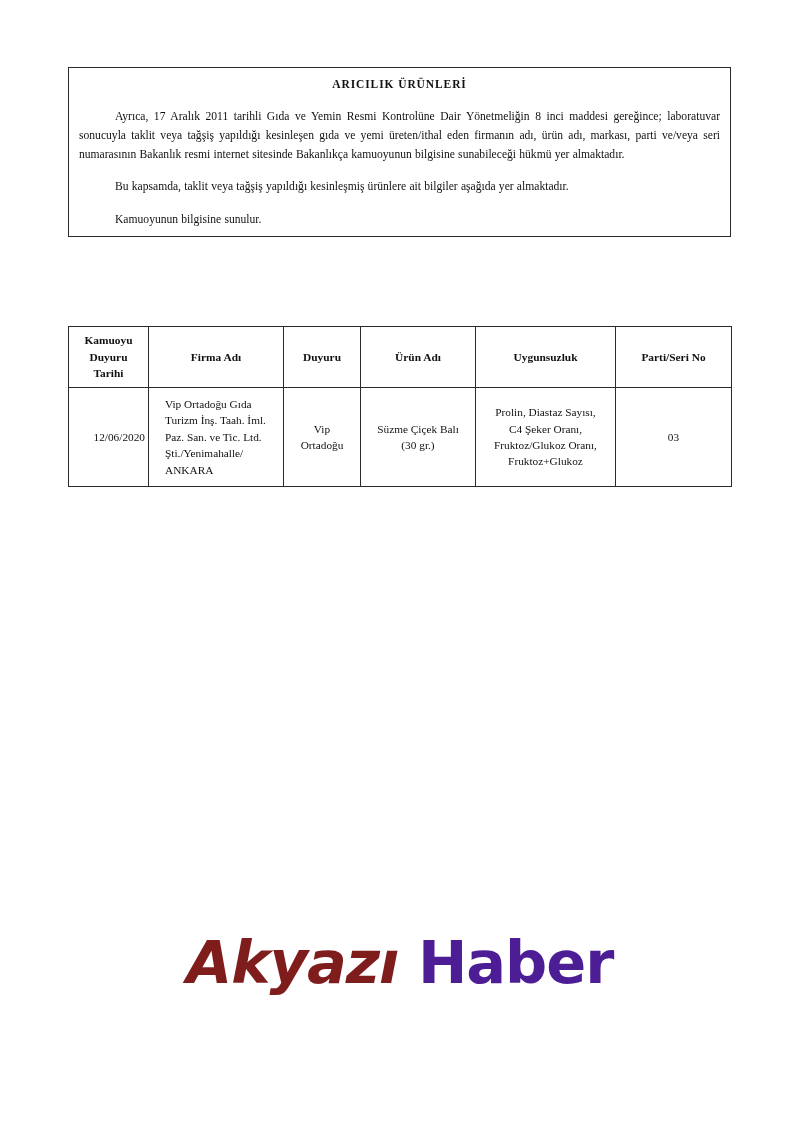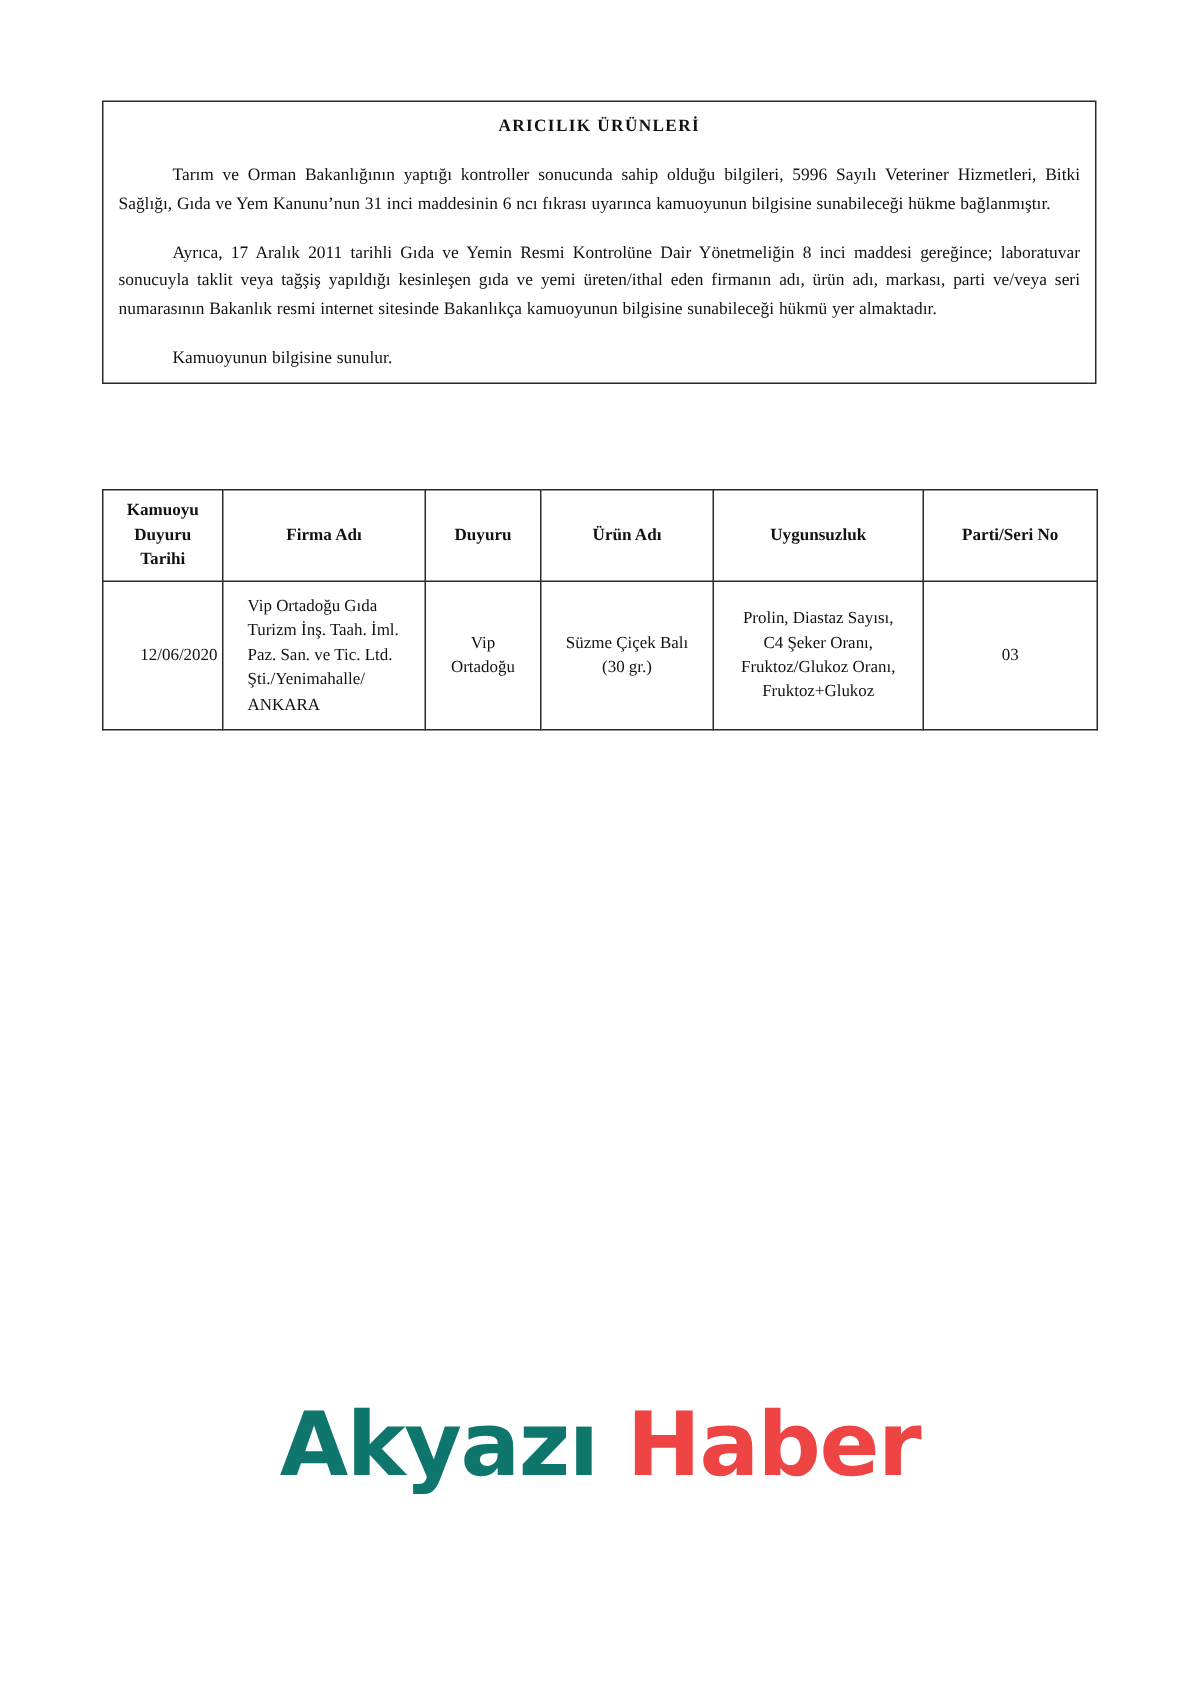--- a/index.html
+++ b/index.html
@@ -126,22 +126,22 @@
 </style>
 </head>
 <body>
 
 <div class="page">
 
   <div class="doc-frame">
     <div class="doc-title">ARICILIK ÜRÜNLERİ</div>
 
     <div class="body-text">
-      <p class="para">Tarım ve Orman Bakanlığının yaptığı kontroller sonucunda sahip olduğu bilgileri, 5996 Sayılı Veteriner Hizmetleri, Bitki Sağlığı, Gıda ve Yem Kanunu’nun 31 inci  maddesinin 6 ncı  fıkrası  uyarınca  kamuoyunun bilgisine  sunabileceği hükme bağlanmıştır.</p>
       <p class="para">Ayrıca, 17 Aralık 2011 tarihli Gıda ve Yemin  Resmi Kontrolüne Dair Yönetmeliğin 8 inci maddesi gereğince; laboratuvar sonucuyla taklit veya tağşiş yapıldığı kesinleşen gıda ve yemi üreten/ithal eden firmanın adı, ürün adı, markası, parti ve/veya seri numarasının Bakanlık resmi internet sitesinde Bakanlıkça kamuoyunun bilgisine sunabileceği hükmü yer almaktadır.</p>
+      <p class="para">Bu kapsamda, taklit veya tağşiş yapıldığı kesinleşmiş ürünlere ait bilgiler aşağıda yer almaktadır.</p>
       <p class="para last-pad">Kamuoyunun bilgisine sunulur.</p>
     </div>
   </div>
 
   <table class="data-table">
     <colgroup>
       <col class="c-date">
         <col class="c-firm">
         <col class="c-brand">
       <col class="c-prod">
@@ -174,16 +174,16 @@
         <td class="multiline">Prolin, Diastaz Sayısı,
 C4 Şeker Oranı,
 Fruktoz/Glukoz Oranı,
 Fruktoz+Glukoz</td>
         <td>03</td>
       </tr>
     </tbody>
   </table>
 
   <div class="watermark">
-    <span class="wm-a" style="color: #0f766e;">Akyazı</span><span>&nbsp;</span><span class="wm-b" style="color: #ef4444;">Haber</span>
+    <span class="wm-a" style="color: #7f1d1d; font-style: italic;">Akyazı</span><span>&nbsp;</span><span class="wm-b" style="color: #4c1d95;">Haber</span>
   </div>
 
 </div>
 
 </body></html>

